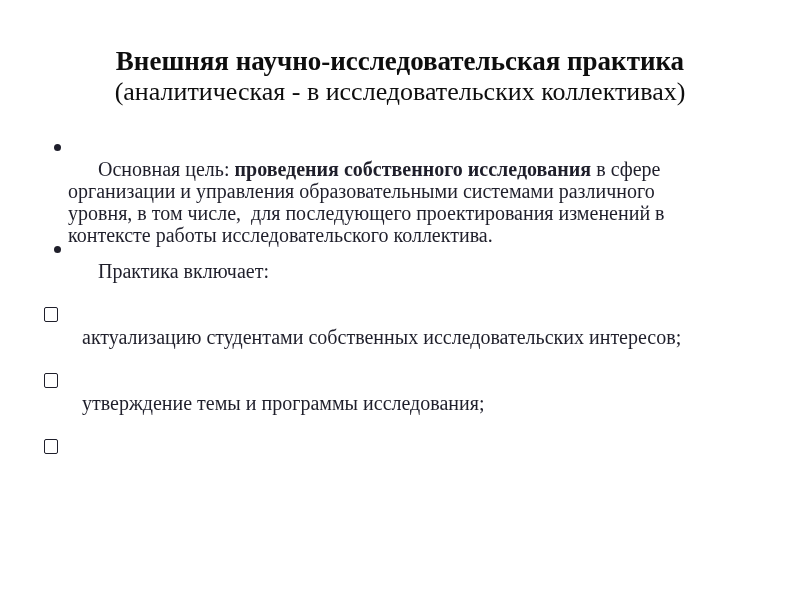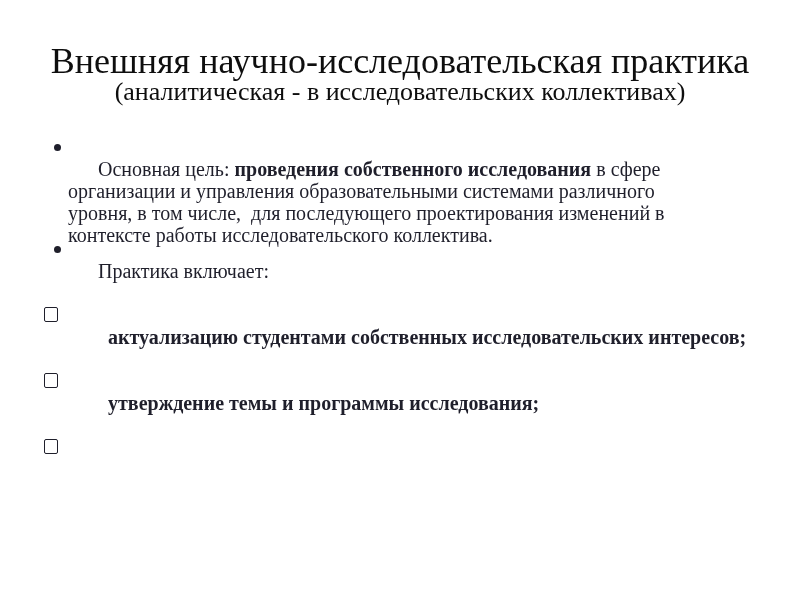--- a/index.html
+++ b/index.html
@@ -18,22 +18,22 @@
   }
   .title-block {
     position: absolute;
     top: 46px;
     left: 0;
     right: 0;
     text-align: center;
     color: var(--title-color, #0e0e0e);
   }
   .title-line1 {
-    font-size: 36px;
-    font-weight: normal;
+    font-size: 27px;
+    font-weight: bold;
     line-height: 31px;
     white-space: pre;
   }
   .title-line2 {
     font-size: 26px;
     font-weight: normal;
     line-height: 30px;
     white-space: pre;
   }
   .body-text {
@@ -67,23 +67,22 @@
     position: absolute;
     left: 54px;
     top: 8px;
     width: 7px;
     height: 7px;
     border-radius: 50%;
     background: var(--text-color, #1f1f2b);
   }
   .check-row {
     position: relative;
-    padding-left: 78px;
+    padding-left: 52px;
     white-space: pre;
-    font-weight: bold;
   }
   .checkbox {
     position: absolute;
     left: 44px;
     top: 3px;
     width: 12px;
     height: 13px;
     border: 1.5px solid var(--text-color, #1f1f2b);
     border-radius: 2px;
     background: transparent;

